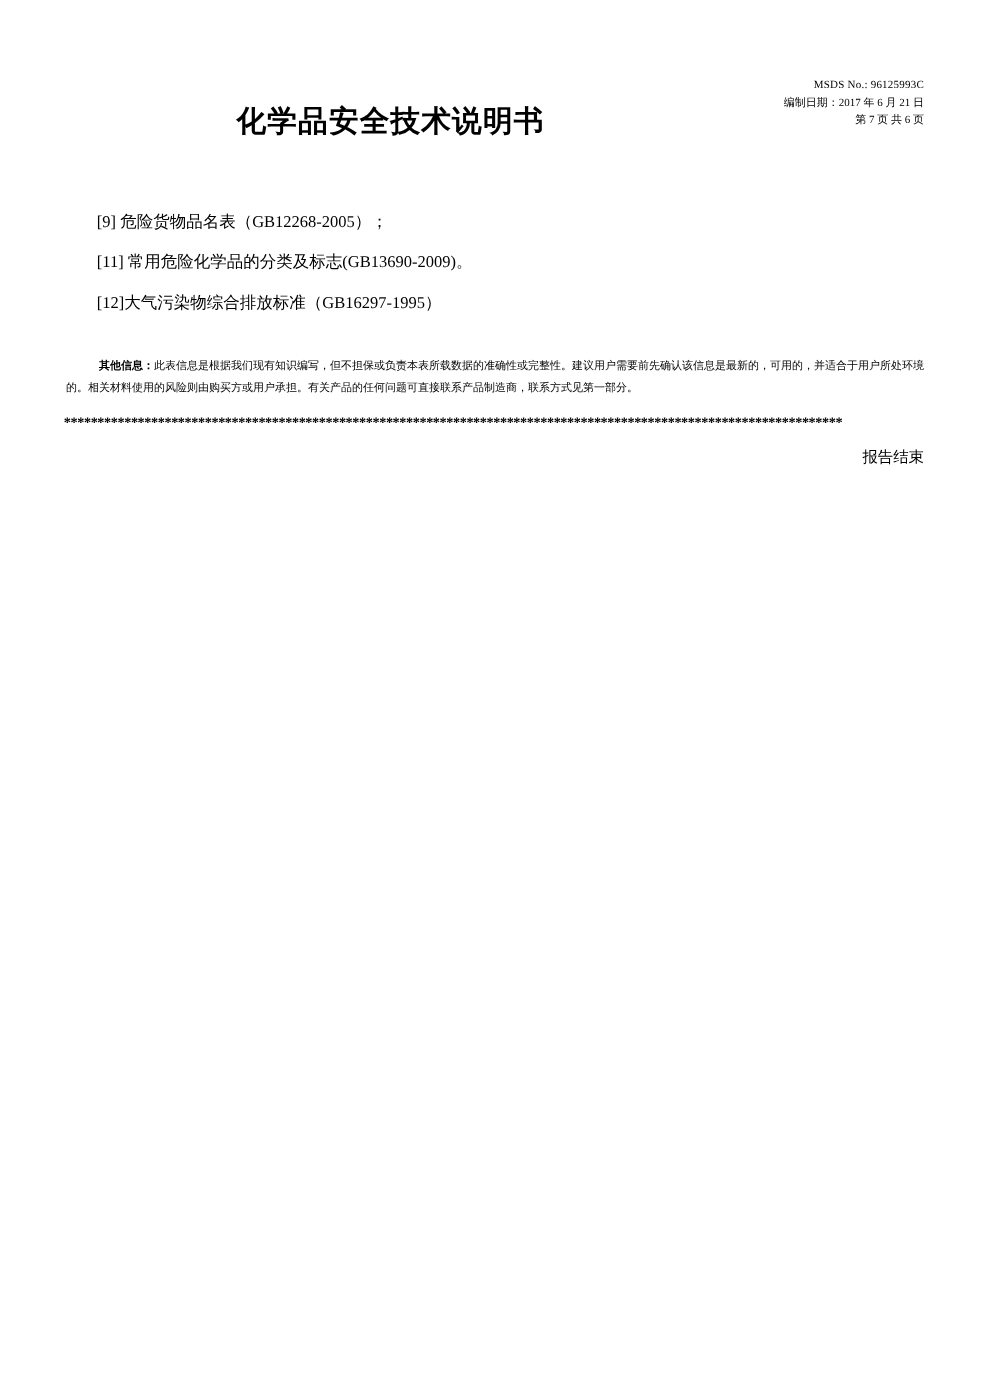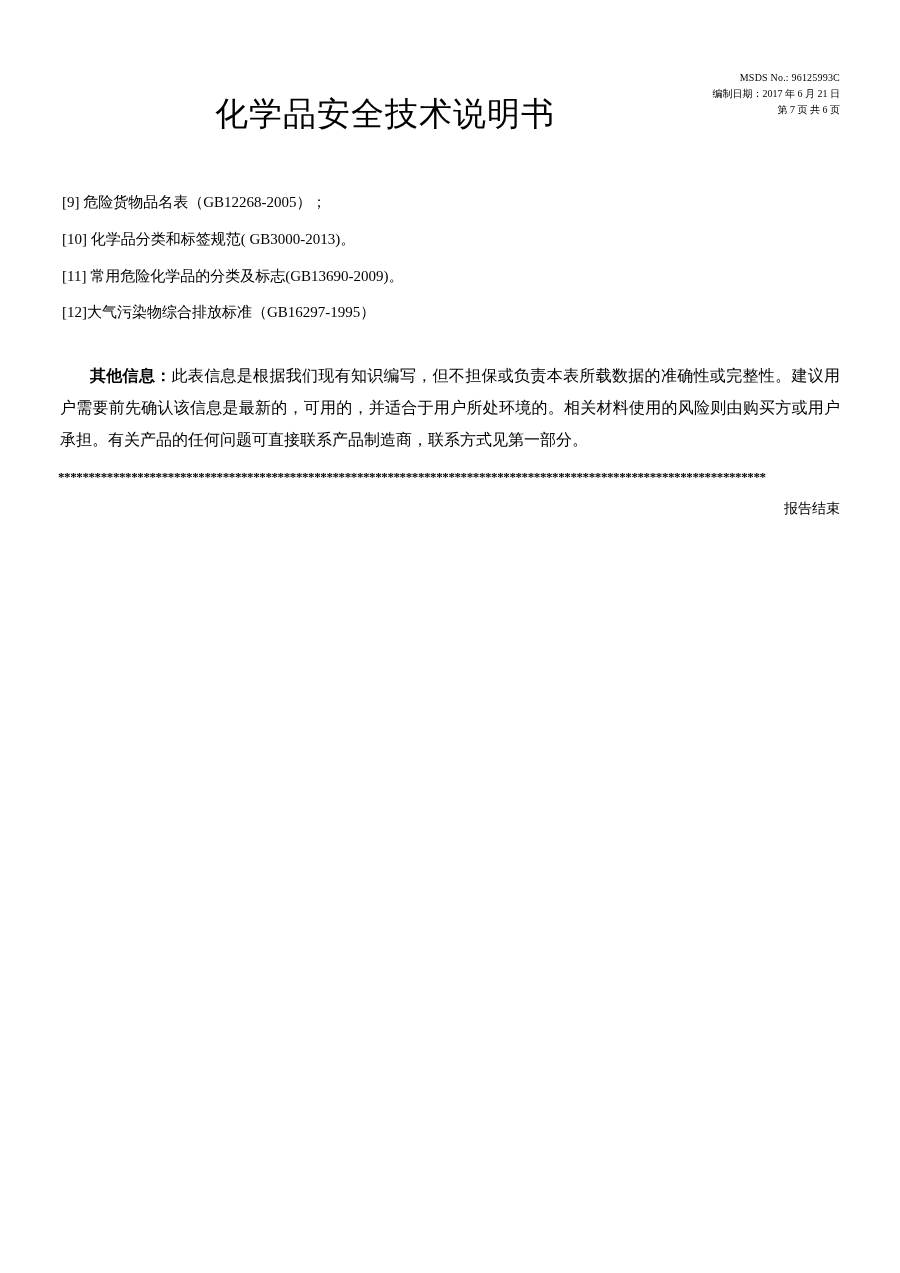--- a/index.html
+++ b/index.html
@@ -27,22 +27,22 @@
   .header {
     position: relative;
     height: 96px;
     margin: 62px 60px 0 60px;
   }
   .doc-title {
     position: absolute;
     left: 155px;
     top: 30px;
     font-family: "Liberation Serif", "DejaVu Serif", serif;
-    font-weight: normal;
-    font-size: 33px;
+    font-weight: bold;
+    font-size: 27px;
     letter-spacing: 1px;
     white-space: nowrap;
   }
   .header-right {
     position: absolute;
     right: 0;
     top: 8px;
     text-align: right;
     font-size: 10px;
     line-height: 1.62;
@@ -51,33 +51,33 @@
   .header-right div {
     white-space: nowrap;
   }
   .hr-msds {
     letter-spacing: 0.2px;
   }
 
   
   .ref-list {
     margin: 34px 0 0 0;
-    padding: 0 60px 0 62px;
+    padding: 0 60px 0 88px;
   }
   .ref-item {
     font-size: 15px;
     line-height: 1.45;
     margin-bottom: 15px;
     white-space: nowrap;
   }
 
   
   .other-info {
     margin: 36px 60px 0 60px;
-    font-size: 16px;
+    font-size: 10px;
     line-height: 2.0;
     text-align: justify;
     text-justify: inter-ideograph;
   }
   .other-info .lead {
     font-weight: bold;
     margin-left: 30px;
   }
   .verify-line {
     margin: 0 60px 0 60px;
@@ -115,21 +115,20 @@
     <div class="doc-title">化学品安全技术说明书</div>
     <div class="header-right">
       <div class="hr-msds">MSDS No.: 96125993C</div>
       <div>编制日期：2017 年 6 月 21 日</div>
       <div>第 7 页 共 6 页</div>
     </div>
   </div>
 
   <div class="ref-list">
     <div class="ref-item">[9]  危险货物品名表（GB12268-2005）；</div>
-    <div class="ref-item">[10]  化学品分类和标签规范( GB3000-2013)。</div>
     <div class="ref-item">[11]  常用危险化学品的分类及标志(GB13690-2009)。</div>
     <div class="ref-item">[12]大气污染物综合排放标准（GB16297-1995）</div>
   </div>
 
   <div class="other-info">
     <span class="lead">其他信息：</span><span>此表信息是根据我们现有知识编写，但不担保或负责本表所载数据的准确性或完整性。建议用户需要前先确认该信息是最新的，可用的，并适合于用户所处环境的。相关材料使用的风险则由购买方或用户承担。有关产品的任何问题可直接联系产品制造商，联系方式见第一部分。</span>
   </div>
 
 
   <div class="stars">********************************************************************************************************************</div>

